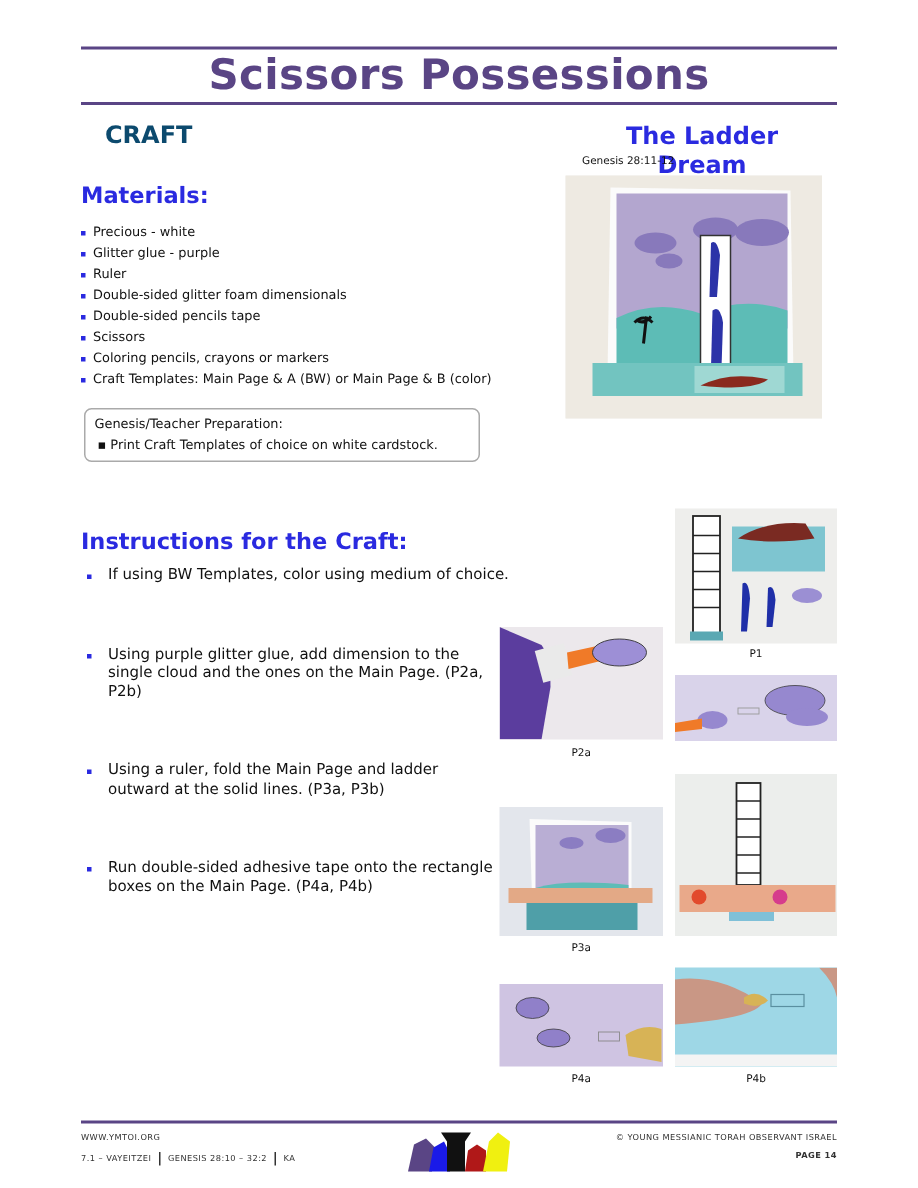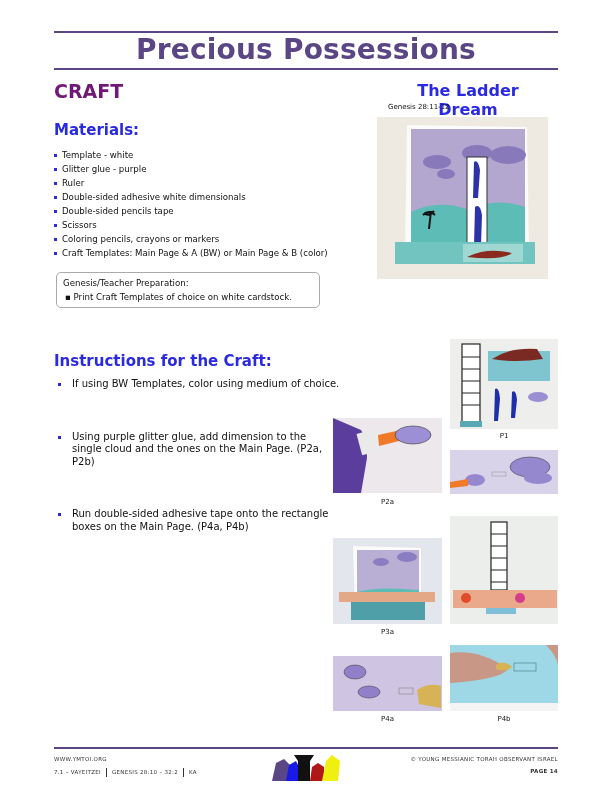--- a/index.html
+++ b/index.html
@@ -1,20 +1,20 @@
 <!DOCTYPE html>
 <html><head>
 <meta charset="utf-8">
 <style>
   html, body { margin: 0; padding: 0; }
   body { width: 612px; height: 792px; background: #ffffff; position: relative; overflow: hidden; font-family: "DejaVu Sans", sans-serif; color: #111; }
   .abs { position: absolute; }
   .rule { position: absolute; left: 54px; width: 504px; height: 2px; background: #5a4585; }
   .title { position: absolute; left: 54px; width: 504px; top: 33px; text-align: center; font-size: 28px; font-weight: bold; color: #5a4585; letter-spacing: 0.2px; font-family: "DejaVu Sans", sans-serif; }
-  .craft { position: absolute; left: 54px; top: 80px; font-size: 19px; font-weight: bold; color: #701a75; }
+  .craft { position: absolute; left: 70px; top: 80px; font-size: 16px; font-weight: bold; color: #0c4a6e; }
   .sec-h { position: absolute; left: 54px; font-size: 15px; font-weight: bold; color: #2a2ae0; }
   ul.mat { position: absolute; left: 54px; top: 148px; margin: 0; padding: 0; list-style: none; font-size: 8.6px; line-height: 14px; }
   ul.mat li { padding-left: 8px; position: relative; white-space: nowrap; }
   ul.mat li::before { content: ""; position: absolute; left: 0; top: 6px; width: 3px; height: 3px; background: #2a2ae0; }
   .prep { position: absolute; left: 56px; top: 272px; width: 264px; height: 36px; border: 1px solid #aaa; border-radius: 5px; font-size: 8.6px; line-height: 14px; padding: 3px 6px; box-sizing: border-box; }
   .prep .b { padding-left: 2px; }
   .ladder-title { position: absolute; left: 388px; width: 160px; top: 81px; text-align: center; font-size: 16px; font-weight: bold; color: #2a2ae0; }
   .ladder-ref { position: absolute; left: 388px; width: 160px; top: 103px; text-align: left; font-size: 7px; }
   ul.ins { position: absolute; left: 54px; top: 378px; width: 300px; margin: 0; padding: 0; list-style: none; font-size: 10px; line-height: 12.5px; }
   ul.ins li { position: relative; padding-left: 18px; margin-bottom: 6px; }
@@ -23,21 +23,21 @@
   .photo { position: absolute; overflow: hidden; }
   .cap { position: absolute; font-size: 7px; text-align: center; }
   .footer-l { position: absolute; left: 54px; font-size: 5.5px; color: #333; letter-spacing: 0.3px; }
   .footer-r { position: absolute; right: 54px; font-size: 5.5px; color: #333; text-align: right; letter-spacing: 0.3px; }
   .sep { display: inline-block; width: 1px; height: 9px; background: #333; vertical-align: middle; margin: 0 5px; }
 </style>
 </head>
 <body>
 
 <div class="rule" style="top:31px;"></div>
-<div class="title">Precious Possessions</div>
+<div class="title">Scissors Possessions</div>
 <div class="rule" style="top:68px;"></div>
 
 <div class="craft">CRAFT</div>
 
 <div class="ladder-title">The Ladder Dream</div>
 <div class="ladder-ref">Genesis 28:11-12</div>
 
 <div class="photo" style="left:377px; top:117px; width:171px; height:162px; background:#ece8e0;">
   <svg width="171" height="162" viewBox="0 0 171 162">
     <rect x="0" y="0" width="171" height="162" fill="#eeeae2"></rect>
@@ -53,39 +53,40 @@
     <path d="M98,90 q5,-4 7,8 l-1,30 l-7,0 z" fill="#2c33a8"></path>
     <path d="M52,112 l2,-18 M46,98 q6,-6 12,0 M47,96 q5,4 10,-2" stroke="#111" stroke-width="2" fill="none"></path>
     <rect x="18" y="125" width="140" height="22" fill="#72c4c0"></rect>
     <rect x="86" y="127" width="60" height="18" fill="#9fd8d3"></rect>
     <path d="M90,140 q20,-10 45,-4 q-10,8 -45,4 z" fill="#8a2a1e"></path>
   </svg>
 </div>
 
 <div class="sec-h" style="top:121px;">Materials:</div>
 <ul class="mat">
-  <li>Template - white</li>
+  <li>Precious - white</li>
   <li>Glitter glue - purple</li>
   <li>Ruler</li>
-  <li>Double-sided adhesive white dimensionals</li>
+  <li>Double-sided glitter foam dimensionals</li>
   <li>Double-sided pencils tape</li>
   <li>Scissors</li>
   <li>Coloring pencils, crayons or markers</li>
   <li>Craft Templates: Main Page &amp; A (BW) or Main Page &amp; B (color)</li>
 </ul>
 
 <div class="prep">
   <div>Genesis/Teacher Preparation:</div>
   <div class="b">▪ <span>Print Craft Templates of choice on white cardstock.</span></div>
 </div>
 
 <div class="sec-h" style="top:352px;">Instructions for the Craft:</div>
 <ul class="ins">
   <li>If using BW Templates, color using medium of choice.</li>
   <li class="narrow">Using purple glitter glue, add dimension to the single cloud and the ones on the Main Page. (P2a, P2b)</li>
+  <li class="narrow">Using a ruler, fold the Main Page and ladder outward at the solid lines. (P3a, P3b)</li>
   <li class="narrow">Run double-sided adhesive tape onto the rectangle boxes on the Main Page. (P4a, P4b)</li>
 </ul>
 
 <div class="photo" style="left:450px; top:339px; width:108px; height:90px; background:#eeeeec;">
   <svg width="108" height="90">
     <rect x="12" y="5" width="18" height="78" fill="#fff" stroke="#222" stroke-width="1.2"></rect>
     <line x1="12" y1="18" x2="30" y2="18" stroke="#222"></line>
       <line x1="12" y1="30" x2="30" y2="30" stroke="#222"></line>
     <line x1="12" y1="42" x2="30" y2="42" stroke="#222"></line>
       <line x1="12" y1="54" x2="30" y2="54" stroke="#222"></line>

